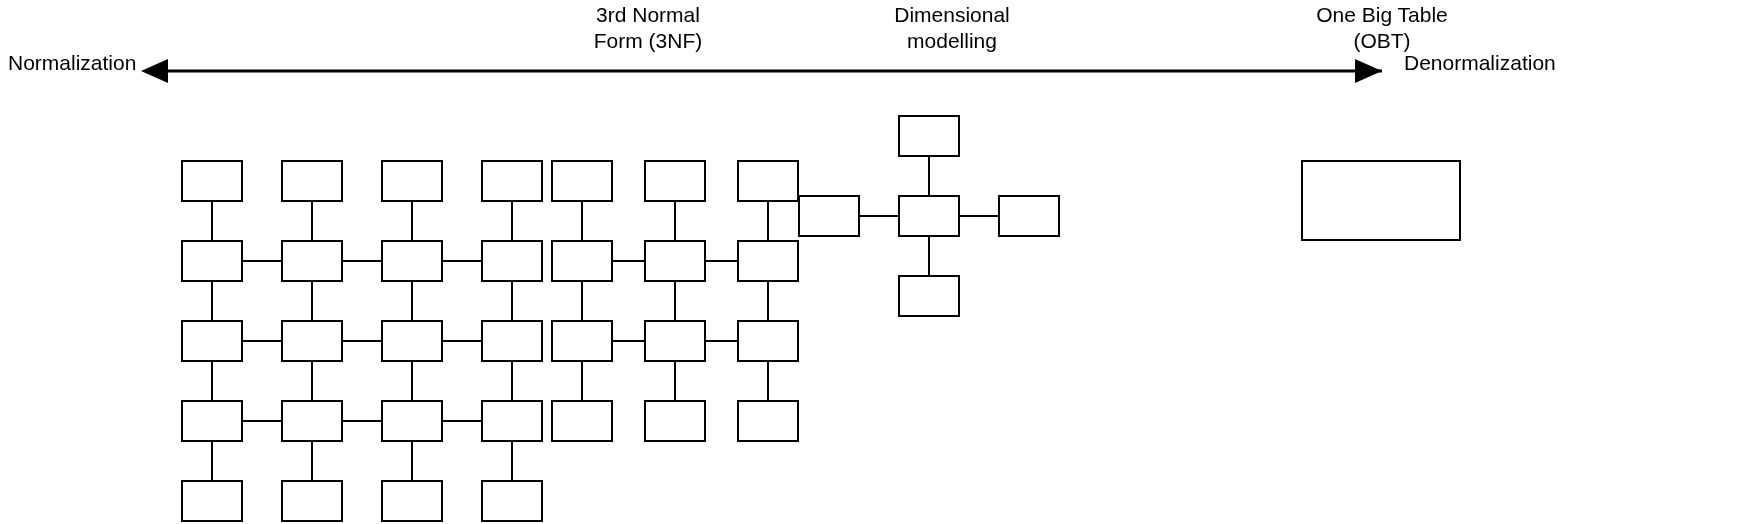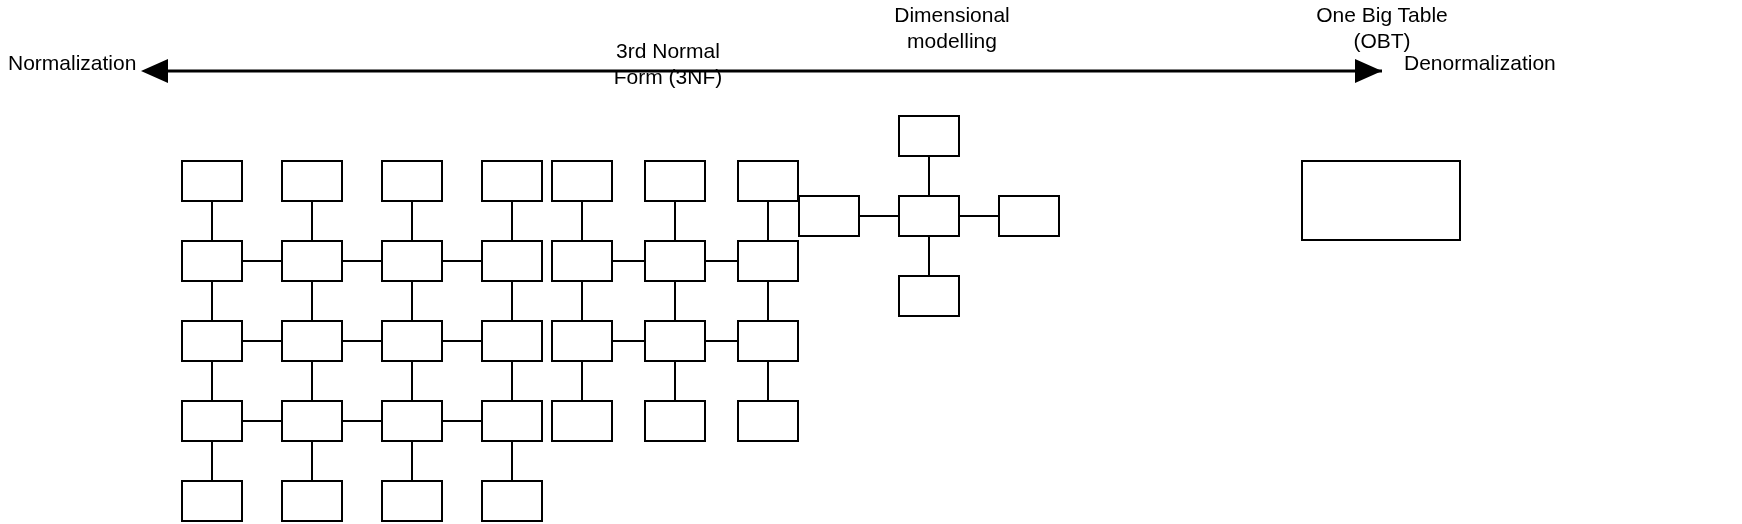--- a/index.html
+++ b/index.html
@@ -36,21 +36,21 @@
   }
   .col-title {
     position: absolute;
     text-align: center;
     font-size: 21px;
     line-height: 26px;
     color: #000000;
     white-space: pre-line;
   }
   #title-dv     { left: 218px;  top: 2px;  width: 208px; }
-  #title-3nf    { left: 564px;  top: 2px;  width: 208px; margin-top: 36px; }
+  #title-3nf    { left: 544px;  top: 2px;  width: 208px; }
   #title-dim    { left: 848px;  top: 2px;  width: 208px; }
   #title-obt    { left: 1278px; top: 2px;  width: 208px; }
 
   #arrow-svg {
     position: absolute;
     left: 0;
     top: 0;
     width: 1742px;
     height: 524px;
     pointer-events: none;

